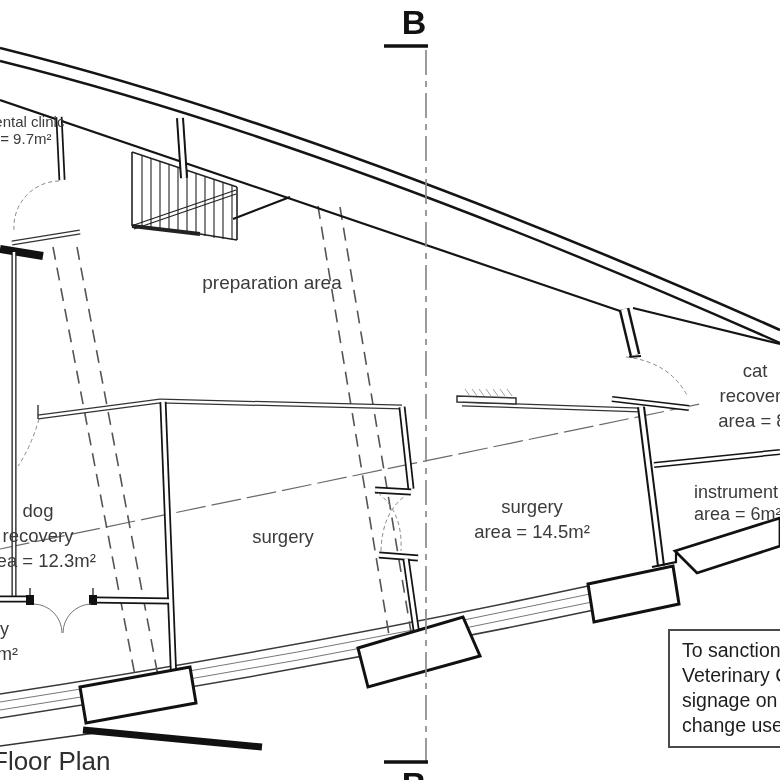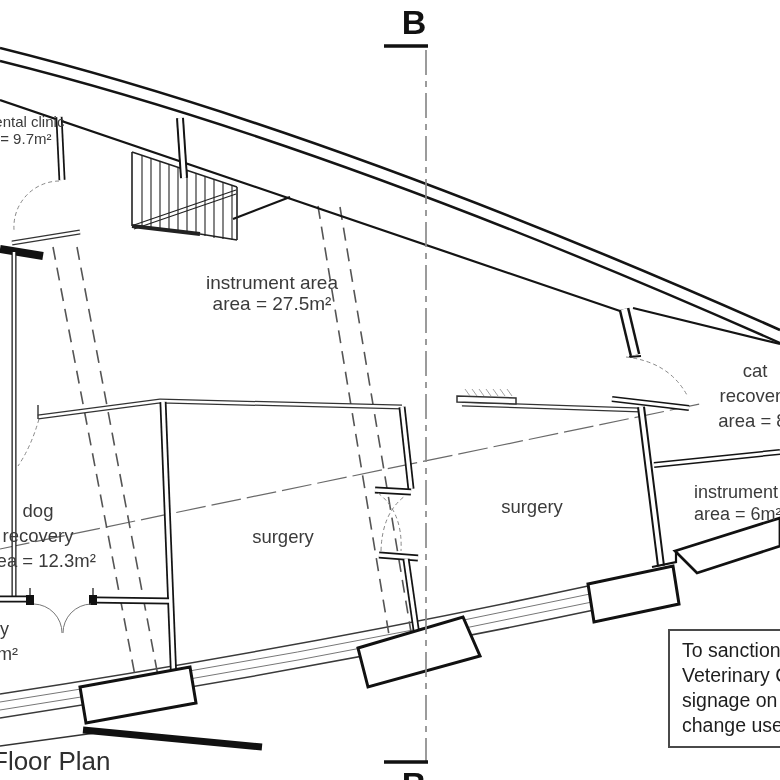--- a/index.html
+++ b/index.html
@@ -197,22 +197,21 @@
       <path d="M426,50 L426,762" fill="none" stroke="#8a8a8a" stroke-width="1.7" stroke-dasharray="25 6 6 6"></path>
       <path d="M384,46 L428,46" stroke="#111" stroke-width="3.5" fill="none"></path>
       <path d="M384,762 L428,762" stroke="#111" stroke-width="3.5" fill="none"></path>
     </g>
   </svg>
 
   <div class="lbl" id="lbl-dental-1">dental clinic</div>
   <div class="lbl" id="lbl-dental-2">area = 9.7m²</div>
 
   <div class="lbl" id="lbl-prep">
-    <div>instrument area</div>
-    <div>area = 27.5m²</div>
+    <div>preparation area</div>
   </div>
 
   <div class="lbl" id="lbl-cat">
     <div>cat</div>
     <div>recovery</div>
     <div>area = 8.</div>
   </div>
 
   <div class="lbl" id="lbl-instr">
     <div>instrument</div>
@@ -224,20 +223,21 @@
     <div>recovery</div>
     <div>area = 12.3m²</div>
   </div>
 
   <div class="lbl" id="lbl-s19">
     <div>surgery</div>
   </div>
 
   <div class="lbl" id="lbl-s14">
     <div>surgery</div>
+    <div>area = 14.5m²</div>
   </div>
 
   <div class="lbl" id="lbl-entry-1">y</div>
   <div class="lbl" id="lbl-entry-2">m²</div>
 
   <div class="lbl" id="lbl-title">Floor Plan</div>
 
   <div class="b-marker" id="marker-b-top">B</div>
   <div class="b-marker" id="marker-b-bottom">B</div>
 

